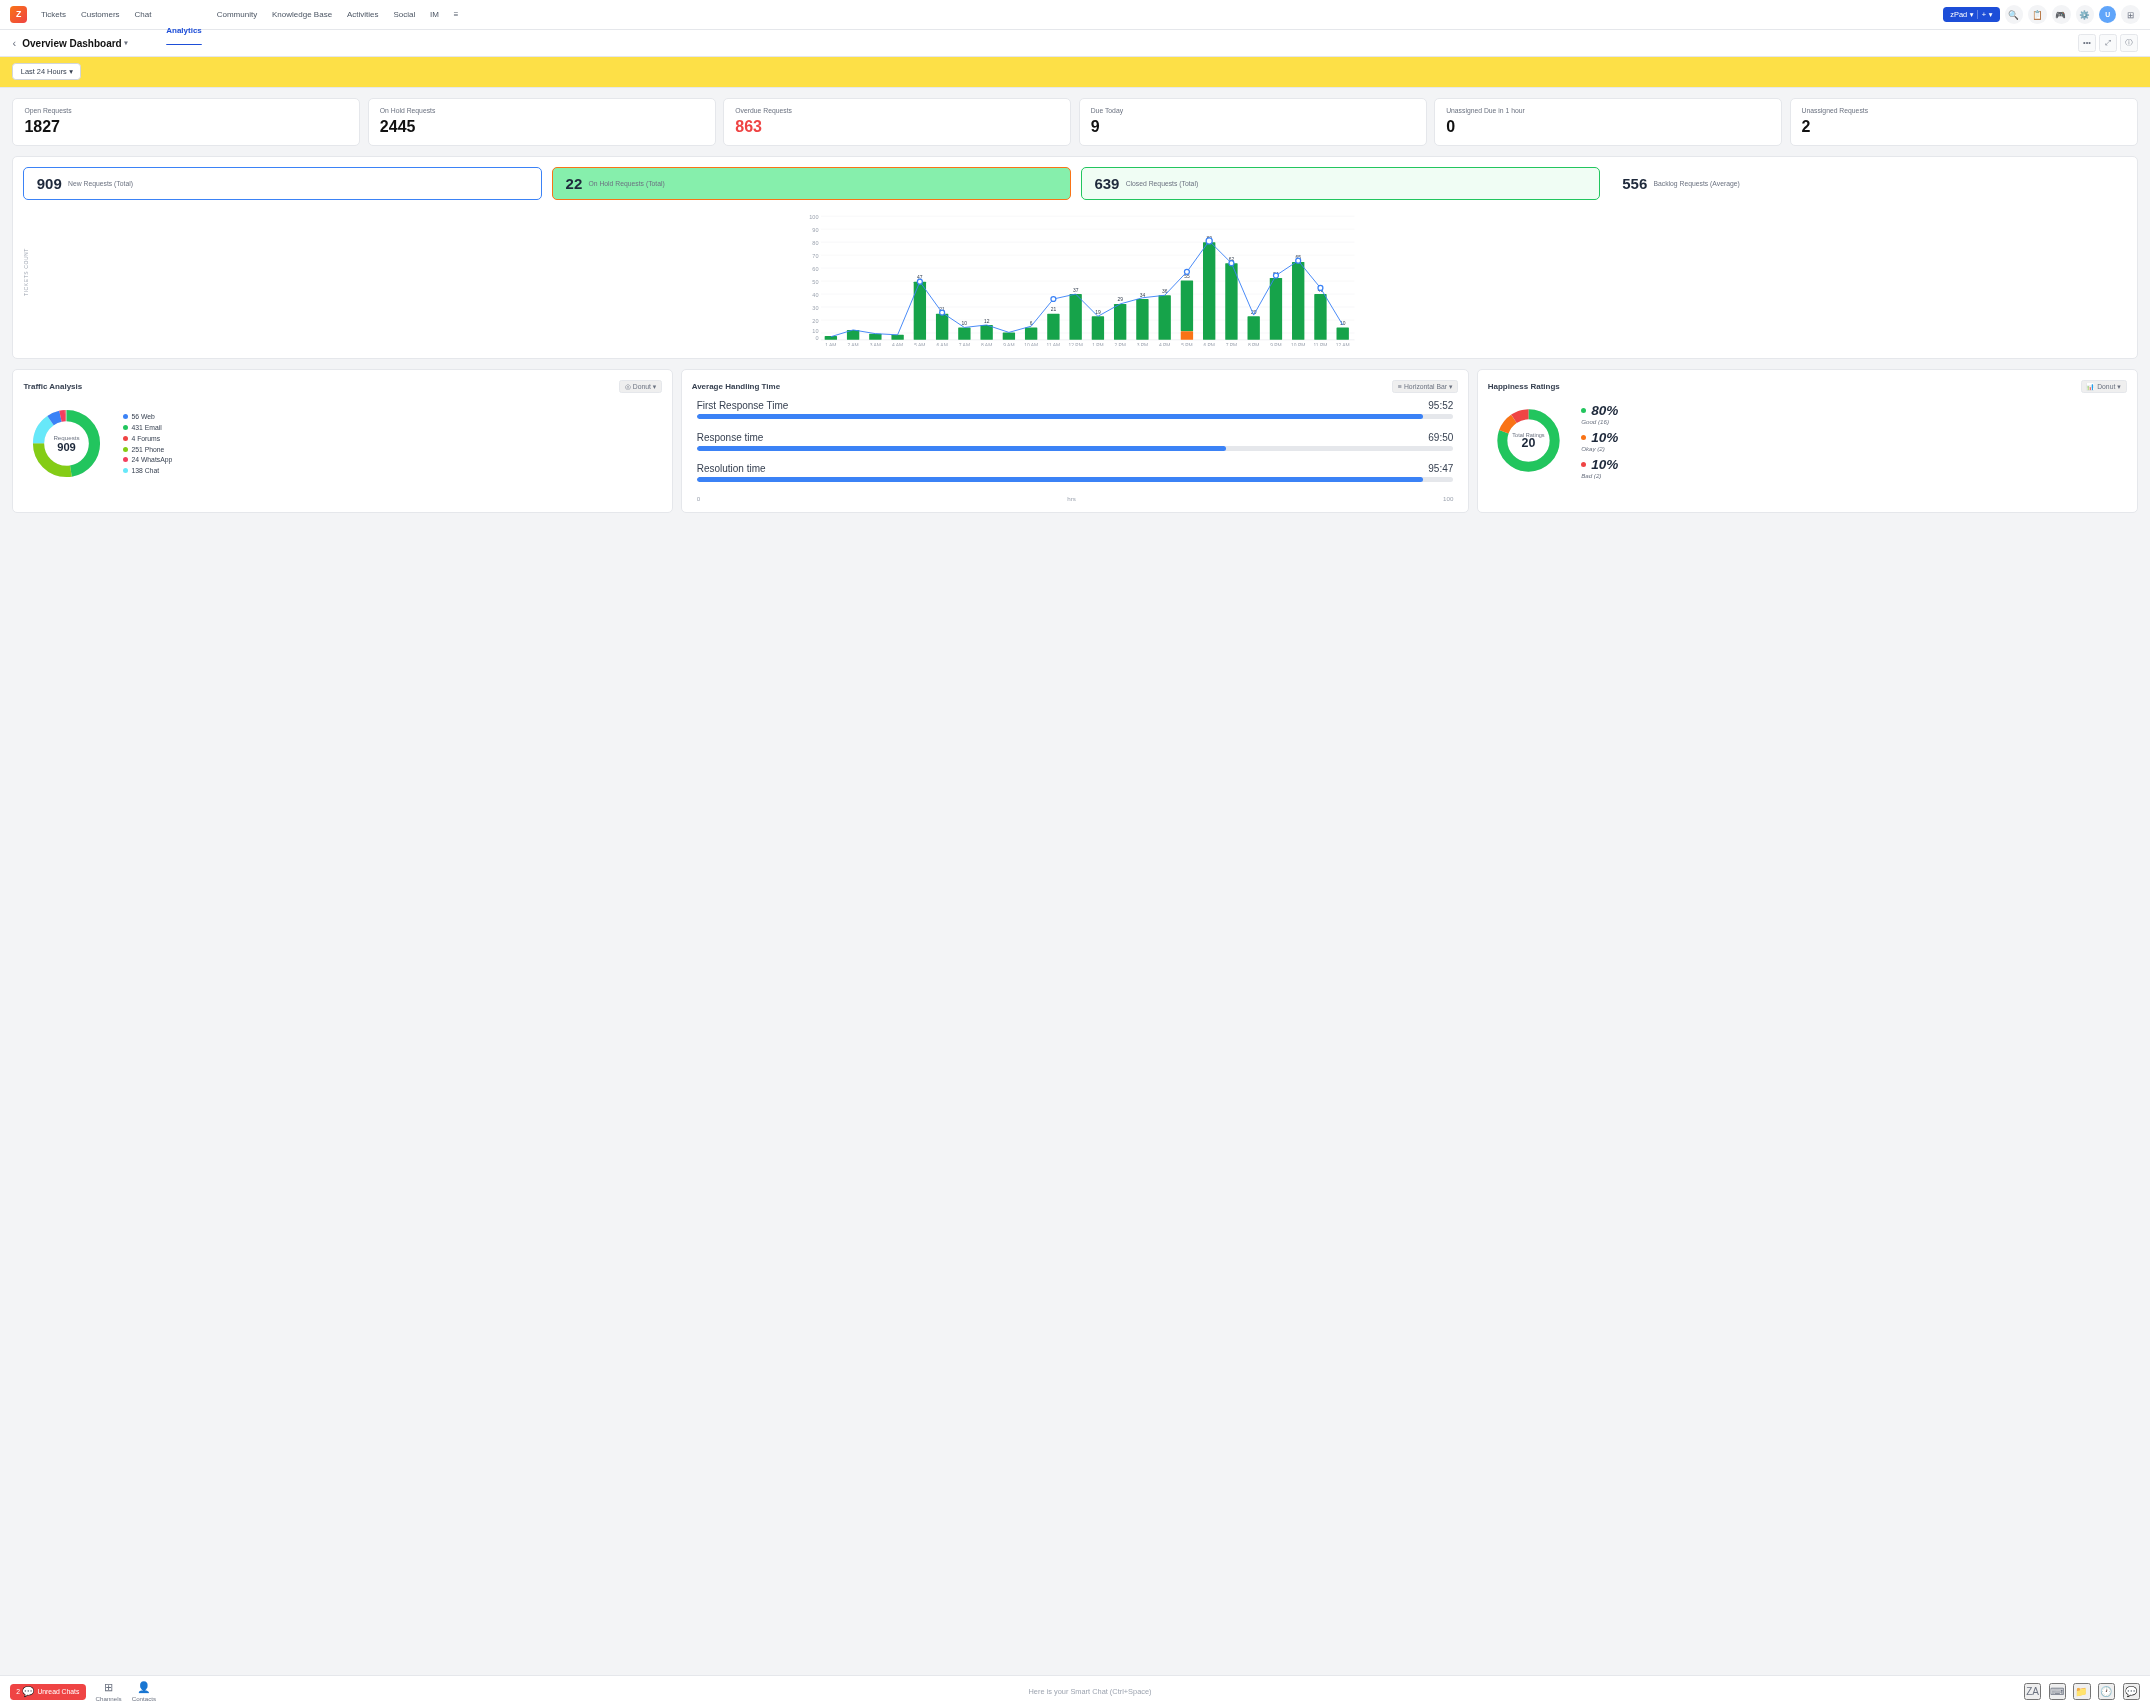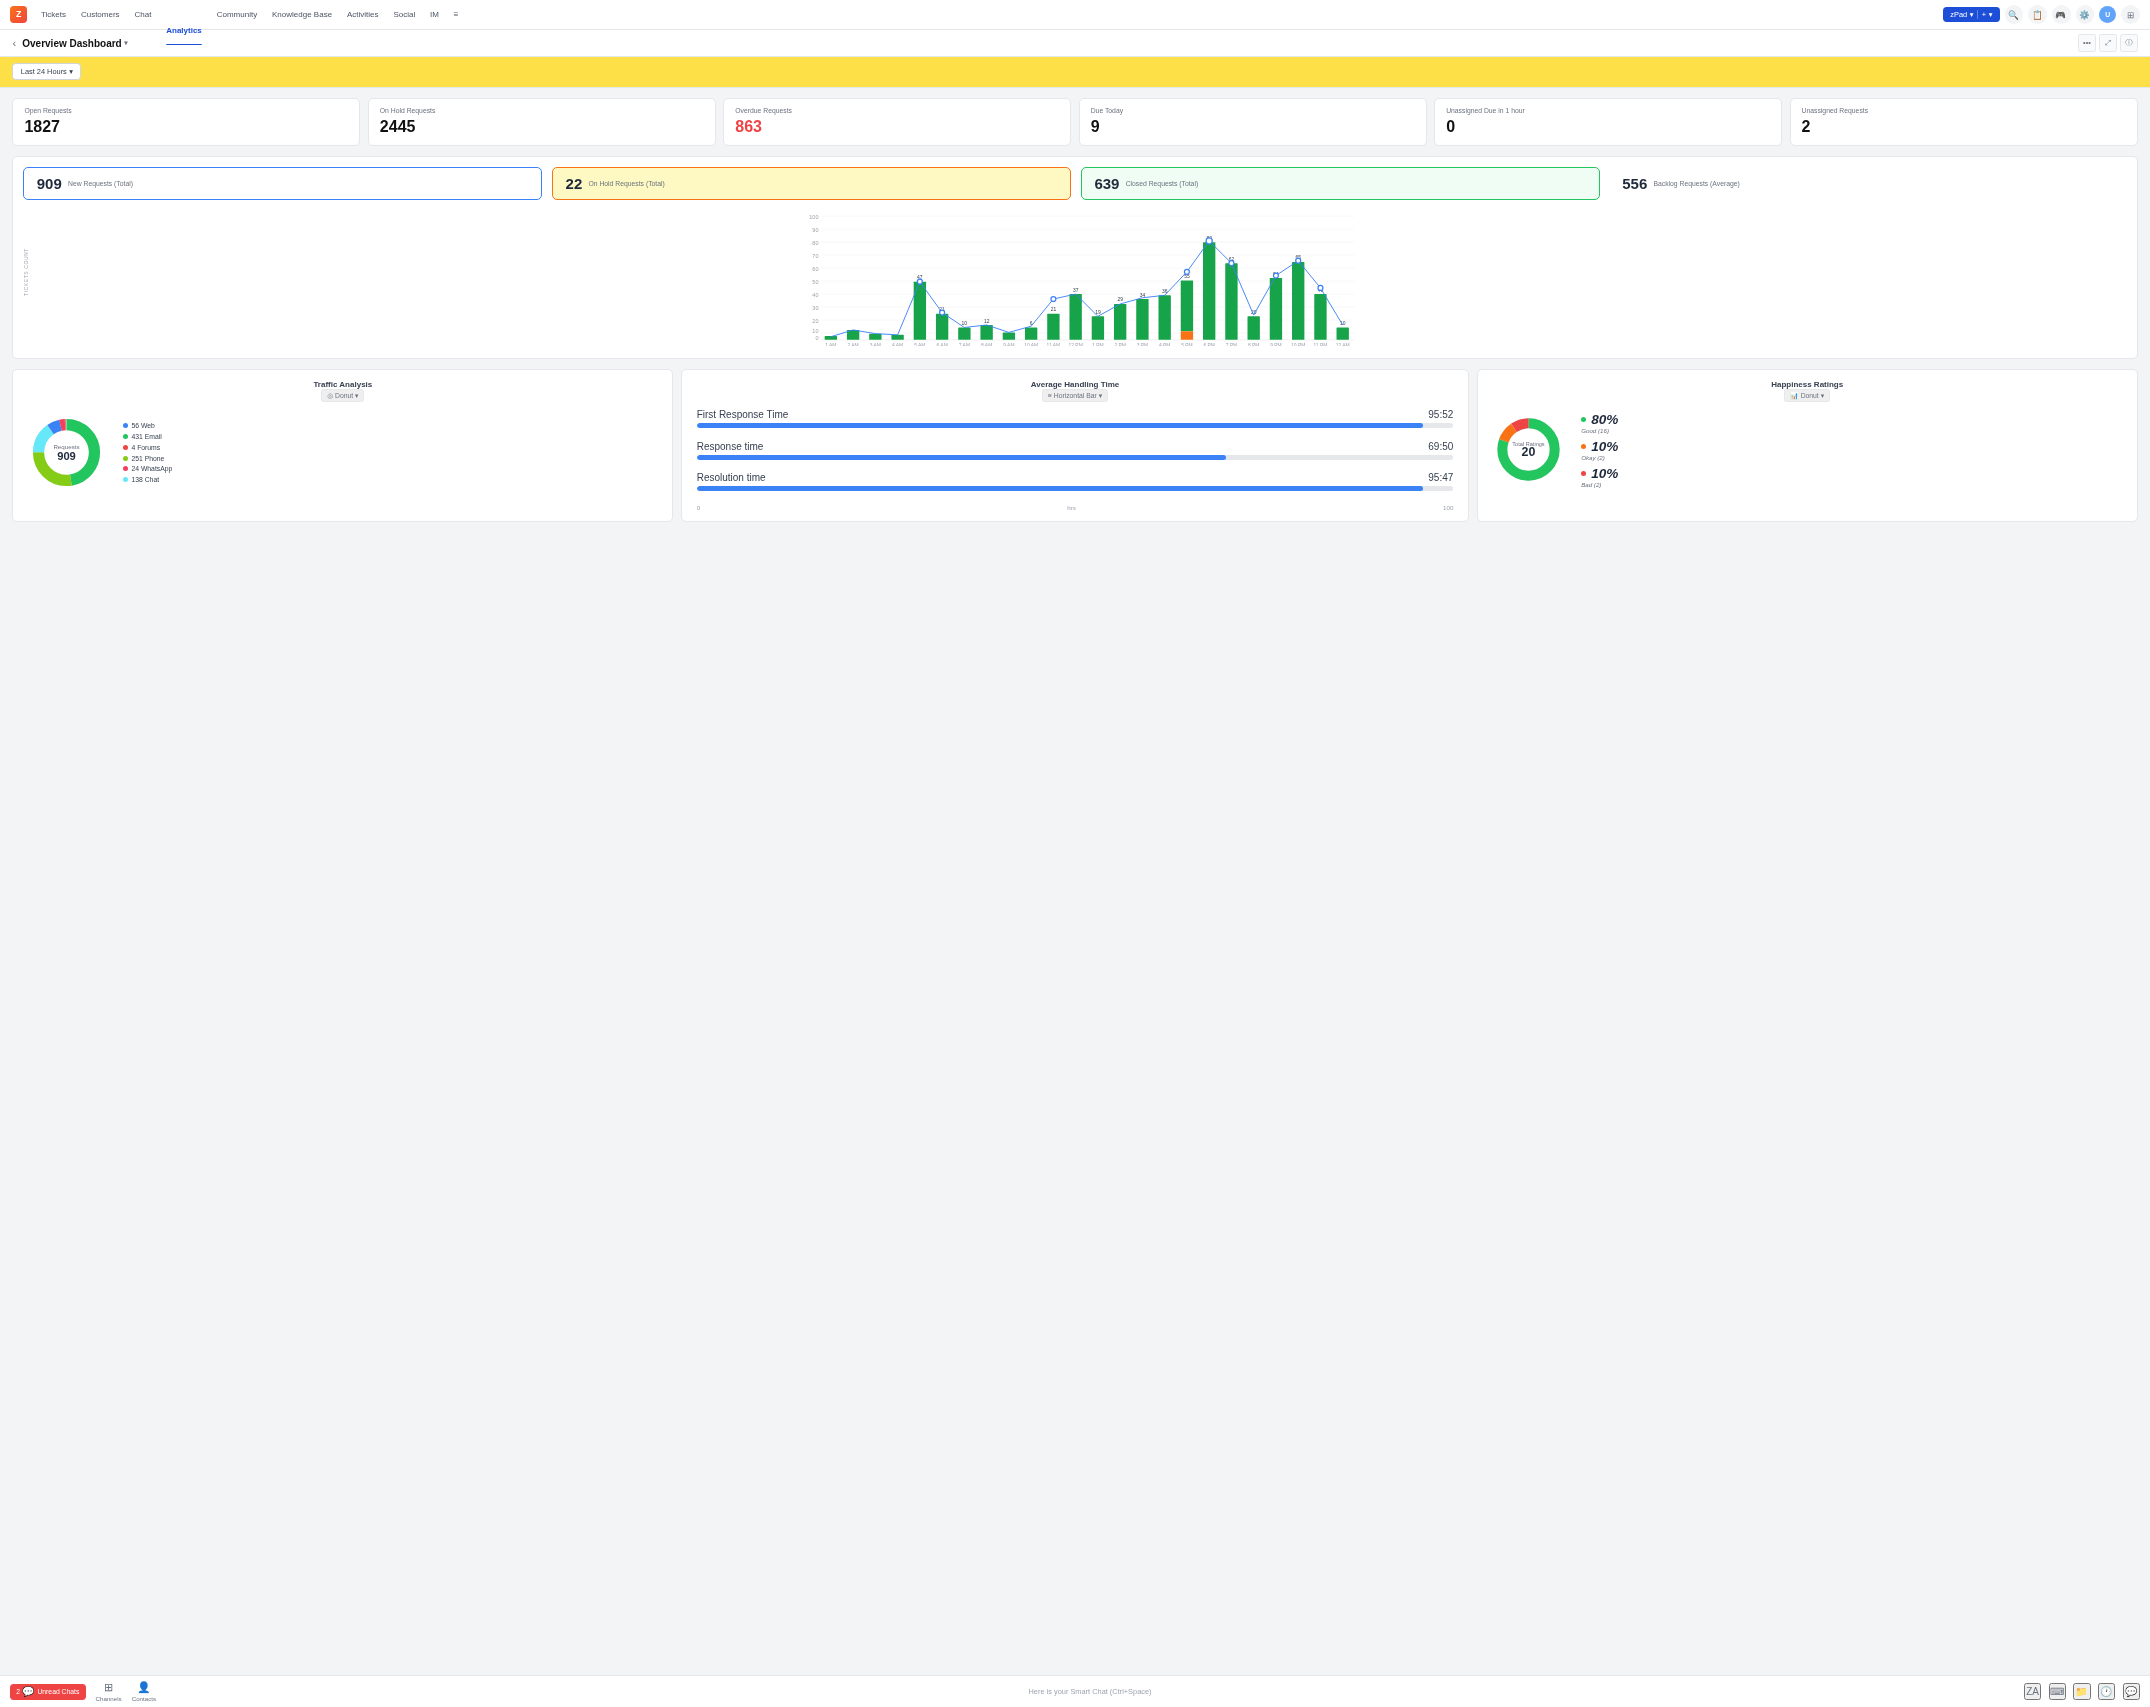--- a/index.html
+++ b/index.html
@@ -39,33 +39,33 @@
     .stat-value { font-size: 16px; font-weight: 700; color: #111; }
     .stat-value.red { color: #ef4444; }
 
     
     .section { background: #fff; border-radius: 5px; border: 0.6px solid #e5e7eb; margin-bottom: 10px; padding: 10px; }
     .section-title { font-size: 8px; font-weight: 600; color: #374151; margin-bottom: 7.4px; }
 
     .summary-cards { display: flex; gap: 0; margin-bottom: 10px; }
     .summary-card { padding: 7.4px 12.4px; border-radius: 5px; display: flex; align-items: center; gap: 6.2px; flex: 1; }
     .summary-card.blue-border { border: 0.9px solid #3b82f6; }
-    .summary-card.orange-border { border: 0.9px solid #f97316; background: #fef9c3; }
+    .summary-card.orange-border { border: 0.9px solid #f97316; background: #86efac; }
     .summary-card.green-border { border: 0.9px solid #22c55e; background: #f0fdf4; }
     .summary-card-num { font-size: 15px; font-weight: 800; color: #1e293b; }
     .summary-card-label { font-size: 6.8px; color: #6b7280; }
     .summary-plain { display: flex; align-items: center; gap: 6.2px; padding: 7.4px 12.4px; flex: 1; }
     .summary-plain-num { font-size: 15px; font-weight: 800; color: #1e293b; }
     .summary-plain-label { font-size: 6.8px; color: #6b7280; }
     .axis-label { font-size: 9px; fill: #9ca3af; }
 
     
     .bottom-row { display: flex; gap: 7.4px; }
     .bottom-card { background: #fff; border-radius: 5px; border: 0.6px solid #e5e7eb; padding: 10px; flex: 1; }
-    .bottom-card-title { font-size: 8px; font-weight: 600; color: #374151; margin-bottom: 7.4px; display: flex; align-items: center; justify-content: space-between; flex-direction: column; }
+    .bottom-card-title { font-size: 8px; font-weight: 600; color: #374151; margin-bottom: 7.4px; display: flex; align-items: center; justify-content: space-between; }
     .chart-type-btn { font-size: 6.8px; color: #6b7280; cursor: pointer; display: flex; align-items: center; gap: 1.9px; border: 0.6px solid #e5e7eb; border-radius: 2.5px; padding: 1.2px 5px; }
 
     
     .donut-area { display: flex; align-items: center; gap: 12.4px; }
     .donut-legend { display: flex; flex-direction: column; gap: 3.7px; }
     .legend-item { display: flex; align-items: center; gap: 3.7px; font-size: 6.8px; color: #374151; }
     .legend-dot { width: 5px; height: 5px; border-radius: 50%; flex-shrink: 0; }
 
     
     .hbar-section { }

